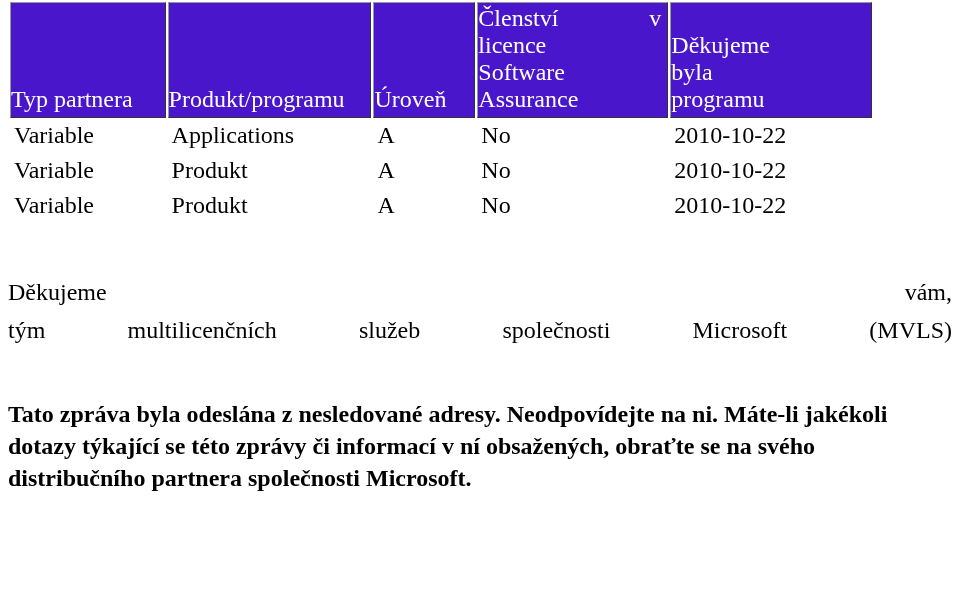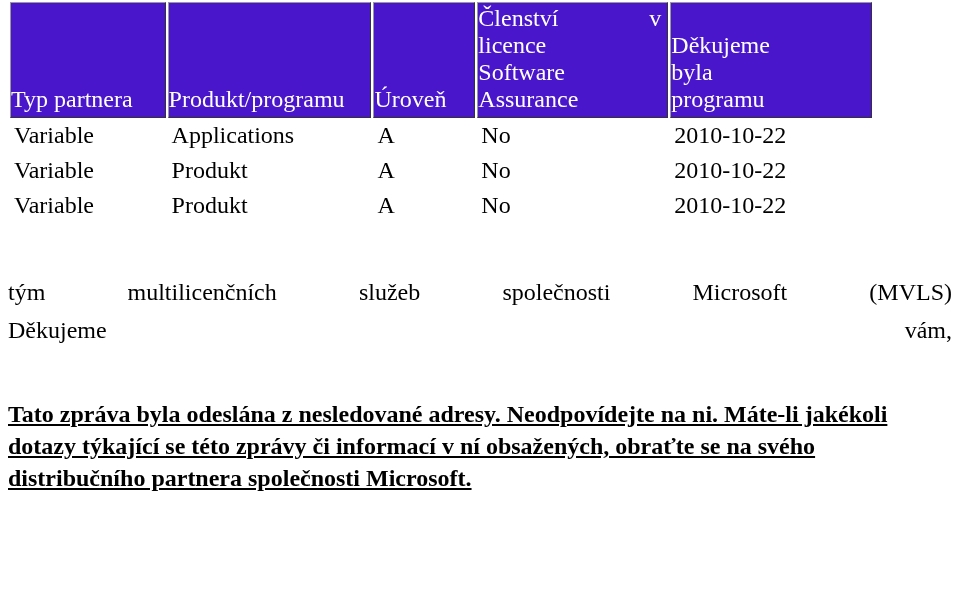--- a/index.html
+++ b/index.html
@@ -50,21 +50,20 @@
 
   .closing {
     margin-top: 48px;
     margin-bottom: 48px;
   }
 
   .bold-para {
     font-weight: bold;
     line-height: 1.34;
     margin-top: 40px;
-    text-decoration: underline;
   }
 </style>
 </head>
 <body>
 <div class="wrap">
 
 <table class="data">
   <colgroup>
     <col style="width:145px">
     <col style="width:190px">
@@ -113,28 +112,28 @@
       <td>Produkt</td>
       <td>A</td>
       <td>No</td>
       <td>2010-10-22</td>
     </tr>
   </tbody>
 </table>
 
 <div class="closing">
   <p class="justified-line">
+    <span>Děkujeme</span>
+    <span>vám,</span>
+  </p>
+  <p class="justified-line">
     <span>tým</span>
     <span>multilicenčních</span>
     <span>služeb</span>
     <span>společnosti</span>
     <span>Microsoft</span>
     <span>(MVLS)</span>
-  </p>
-  <p class="justified-line">
-    <span>Děkujeme</span>
-    <span>vám,</span>
   </p>
 </div>
 
 <p class="bold-para">Tato zpráva byla odeslána z nesledované adresy. Neodpovídejte na ni. Máte-li jakékoli dotazy týkající se této zprávy či informací v ní obsažených, obraťte se na svého distribučního partnera společnosti Microsoft.</p>
 
 </div>
 
 </body></html>

